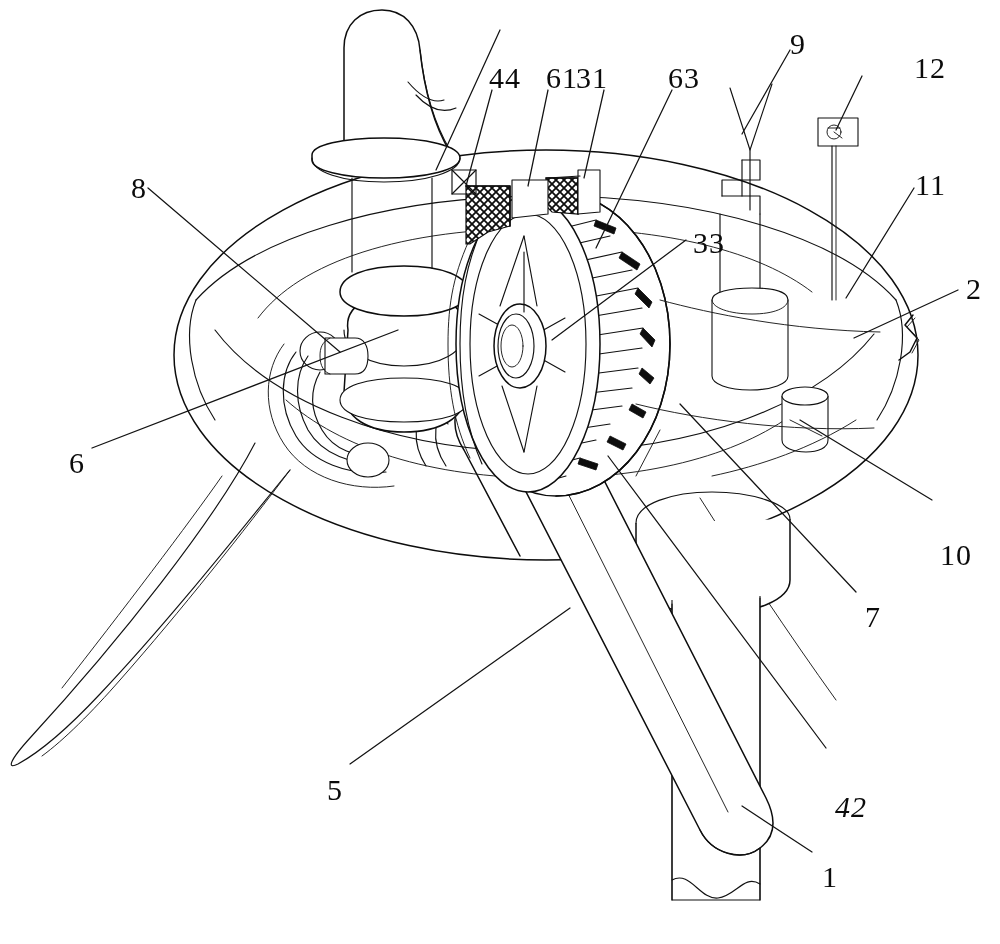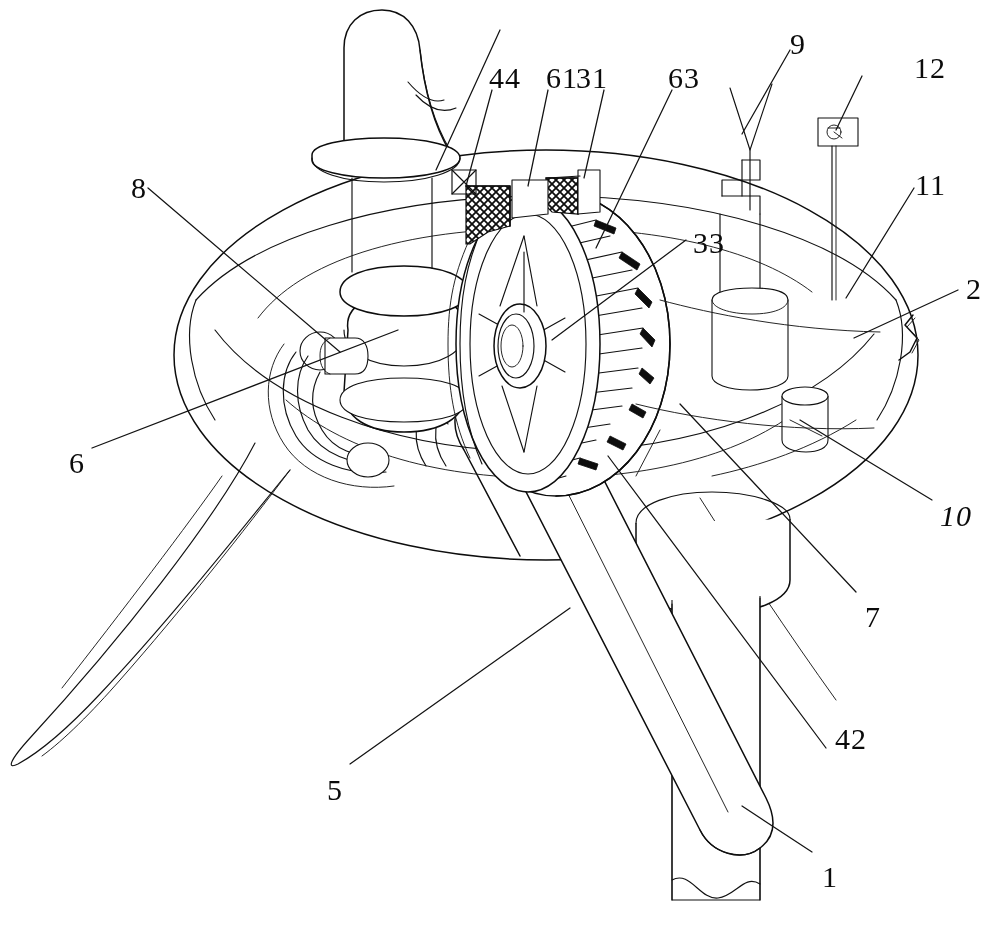--- a/index.html
+++ b/index.html
@@ -416,19 +416,19 @@
   <span class="reflabel" style="left:546px; top:63px;">61</span>
   <span class="reflabel" style="left:576px; top:63px;">31</span>
   <span class="reflabel" style="left:668px; top:63px;">63</span>
   <span class="reflabel" style="left:790px; top:29px;">9</span>
   <span class="reflabel" style="left:866px; top:53px;margin-left:48px;">12</span>
   <span class="reflabel" style="left:915px; top:170px;">11</span>
   <span class="reflabel" style="left:966px; top:274px;">2</span>
   <span class="reflabel" style="left:693px; top:228px;">33</span>
   <span class="reflabel" style="left:131px; top:173px;">8</span>
   <span class="reflabel" style="left:69px;  top:448px;">6</span>
-  <span class="reflabel" style="left:940px; top:501px;font-style:italic;">10</span>
+  <span class="reflabel" style="left:940px; top:540px;">10</span>
   <span class="reflabel" style="left:865px; top:602px;">7</span>
-  <span class="reflabel" style="left:835px; top:724px;">42</span>
+  <span class="reflabel" style="left:835px; top:792px;font-style:italic;">42</span>
   <span class="reflabel" style="left:327px; top:775px;">5</span>
   <span class="reflabel" style="left:822px; top:862px;">1</span>
 
 </div>
 
 </body></html>

